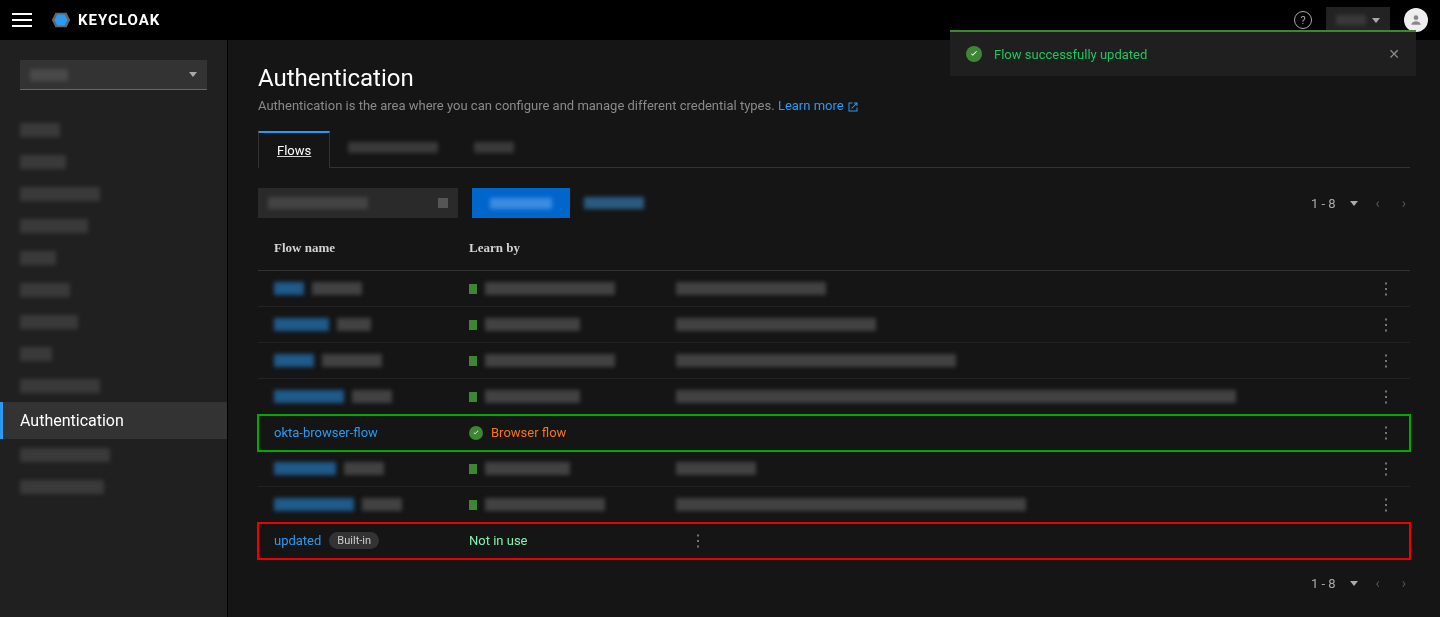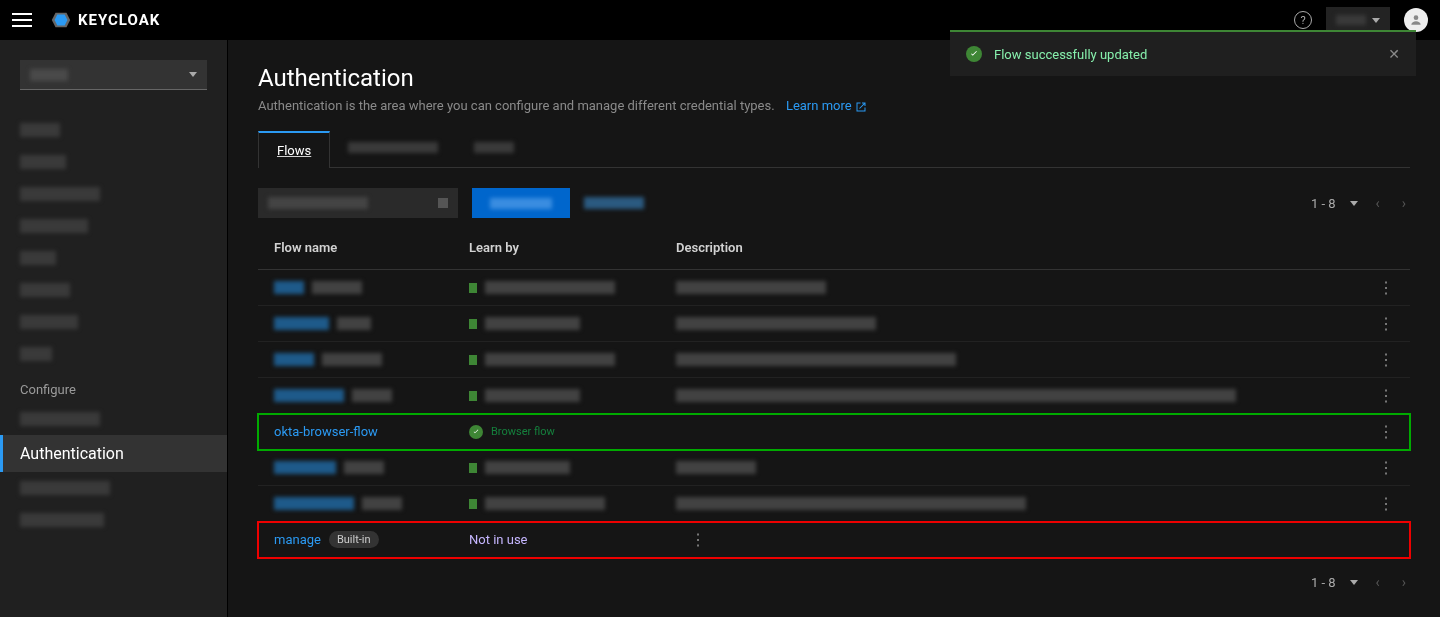--- a/index.html
+++ b/index.html
@@ -109,21 +109,21 @@
       height: 16px;
       border-radius: 50%;
       background: #3e8635;
       display: flex;
       align-items: center;
       justify-content: center;
       margin-right: 12px;
       flex-shrink: 0;
     }
     .toast .check-icon svg { width: 10px; height: 10px; fill: #fff; }
-    .toast-msg { color: #86efac; font-size: 13px; }
+    .toast-msg { color: #22c55e; font-size: 13px; }
     .toast-close {
       margin-left: auto;
       color: #8a8a8a;
       cursor: pointer;
       font-size: 14px;
     }
     
     .main {
       display: flex;
       height: calc(100% - 40px);
@@ -185,21 +185,21 @@
     }
     .page-desc {
       color: #8a8a8a;
       font-size: 13px;
       margin-bottom: 18px;
     }
     .learn-more {
       color: #2b9af3;
       text-decoration: none;
       cursor: pointer;
-      margin-left: 8px;
+      margin-left: 0;
     }
     .ext-link-icon { display: inline-block; width: 12px; height: 12px; vertical-align: middle; }
     
     .tabs {
       display: flex;
       border-bottom: 1px solid #333;
       margin-bottom: 12px;
       text-decoration: underline;
     }
     .tab {
@@ -261,20 +261,21 @@
       padding: 0 4px;
     }
     
     .table {
       width: 100%;
     }
     .thead {
       display: flex;
       padding: 14px 16px;
       border-bottom: 1px solid #333;
+      font-family: Liberation Serif, serif;
     }
     .th {
       font-size: 13px;
       color: #d2d2d2;
       font-weight: 600;
     }
     .col-name { width: 195px; }
     .col-used { width: 207px; }
     .col-desc { flex: 1; }
     .col-actions { width: 30px; text-align: right; }
@@ -412,21 +413,20 @@
     <div class="sidebar-item">
         <div class="blurred" style="width:50px"></div>
       </div>
     <div class="sidebar-item">
         <div class="blurred" style="width:58px"></div>
       </div>
     <div class="sidebar-item">
         <div class="blurred" style="width:32px"></div>
       </div>
 
-    <div class="sidebar-section-label">Configure</div>
     <div class="sidebar-item">
         <div class="blurred" style="width:80px"></div>
       </div>
     <div class="sidebar-item active">
       <span>Authentication</span>
     </div>
     <div class="sidebar-item">
         <div class="blurred" style="width:90px"></div>
       </div>
     <div class="sidebar-item">
@@ -468,21 +468,20 @@
         <div class="chevron-down"></div>
         <span class="nav-arrow">‹</span>
         <span class="nav-arrow">›</span>
       </div>
     </div>
 
     <div class="table">
       <div class="thead">
         <div class="th col-name">Flow name</div>
         <div class="th col-used">Learn by</div>
-        <div class="th col-desc">Description</div>
         <div class="th col-actions"></div>
       </div>
 
       <div class="tr">
         <div class="cell-name">
             <div class="blur-link" style="width:30px"></div>
             <div class="blurred" style="width:50px"></div>
           </div>
         <div class="cell-used">
             <div class="green-sq"></div>
@@ -539,21 +538,21 @@
       <div class="tr hl-green">
         <div class="cell-name">
           <span class="flow-link">okta-browser-flow</span>
         </div>
         <div class="cell-used">
           <div class="used-check">
             <svg viewBox="0 0 24 24">
                 <path d="M9 16l-4-4 1.4-1.4L9 13.2l8.6-8.6L19 6z"></path>
               </svg>
           </div>
-          <span style="font-size:11px;color:#15803d">Browser flow</span>
+          <span style="font-size:13px;color:#f97316">Browser flow</span>
         </div>
         <div class="cell-desc"></div>
         <div class="cell-actions"><span class="kebab">⋮</span></div>
       </div>
 
       <div class="tr">
         <div class="cell-name">
             <div class="blur-link" style="width:62px"></div>
             <div class="blurred" style="width:40px"></div>
           </div>
@@ -576,25 +575,25 @@
             <div class="blurred" style="width:120px"></div>
           </div>
         <div class="cell-desc">
             <div class="blurred" style="width:350px"></div>
           </div>
         <div class="cell-actions"><span class="kebab">⋮</span></div>
       </div>
 
       <div class="tr hl-red">
         <div class="cell-name">
-          <span class="flow-link">manage</span>
+          <span class="flow-link">updated</span>
           <span class="badge">Built-in</span>
         </div>
         <div class="cell-used">
-          <span style="font-size:13px;color:#c4b5fd">Not in use</span>
+          <span style="font-size:13px;color:#86efac">Not in use</span>
         </div>
         <div class="cell-actions"><span class="kebab">⋮</span></div>
       </div>
     </div>
 
     <div class="pager-bottom">
       <span>1 - 8</span>
       <div class="chevron-down"></div>
       <span class="nav-arrow">‹</span>
       <span class="nav-arrow">›</span>

